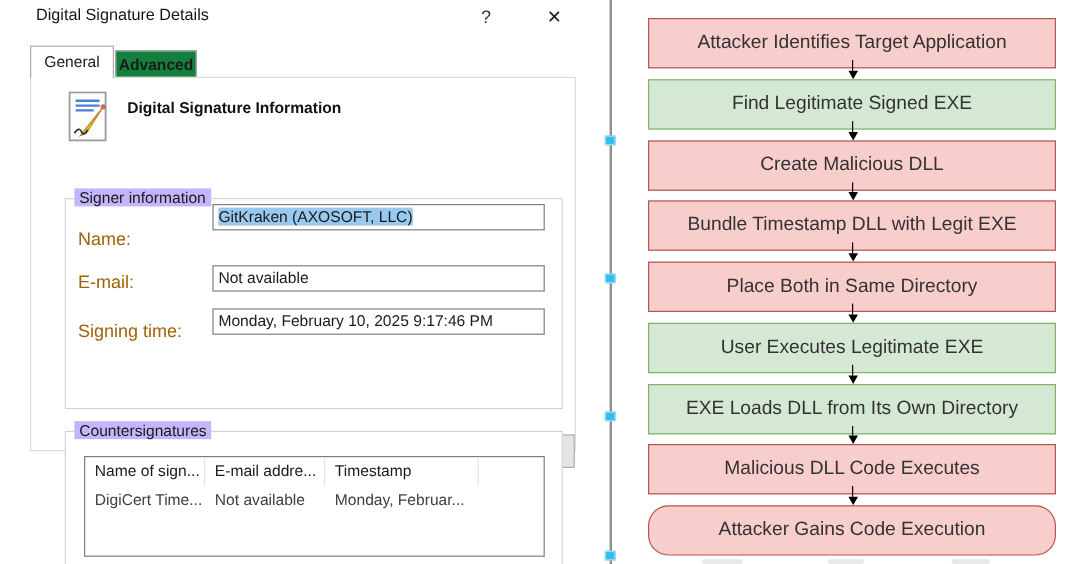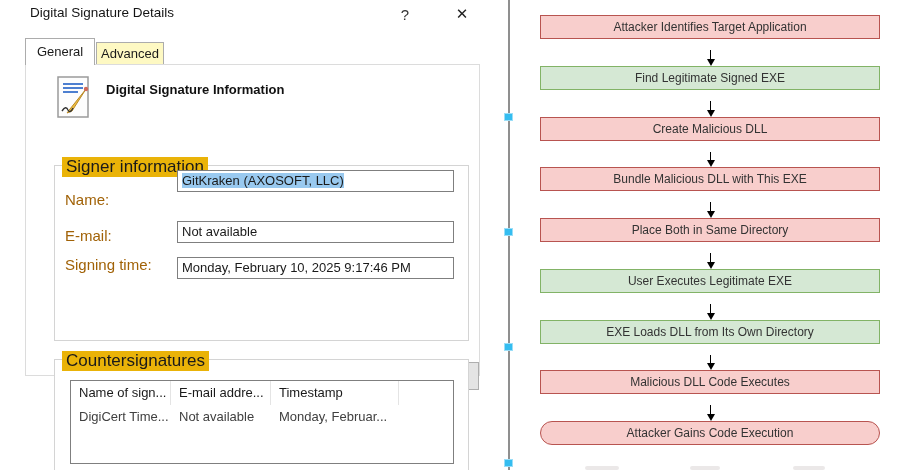--- a/index.html
+++ b/index.html
@@ -12,30 +12,30 @@
   
   .dlg-title { position:absolute; left:30px; top:5px; font-size:13.5px; color:#141414; }
   .dlg-help  { position:absolute; left:394px; top:3px; width:22px; height:22px; text-align:center;
                font-size:15px; color:#333; background:transparent; border:none; cursor:pointer; }
   .dlg-close { position:absolute; left:450px; top:2px; width:24px; height:24px; text-align:center;
                font-size:15px; color:#222; background:transparent; border:none; cursor:pointer; }
 
   .tab { position:absolute; border:1px solid #acacac; border-bottom:none; text-align:center;
          font-size:13px; color:#1a1a1a; cursor:pointer; }
   .tab-general  { left:25px; top:38px; width:70px; height:27px; background:#fff; z-index:3; line-height:25px; }
-  .tab-advanced { left:96px; top:42px; width:68px; height:23px; background:#fef9c3; z-index:1; line-height:21px; }
+  .tab-advanced { left:96px; top:42px; width:68px; height:23px; background:#15803d; z-index:1; line-height:21px;font-weight:bold; }
   .tab-panel { position:absolute; left:25px; top:64px; width:455px; height:312px;
                background:#fff; border:1px solid #dcdcdc; z-index:2; }
 
   .sig-icon { position:absolute; left:30px; top:11px; width:38px; height:44px; }
   .info-heading { position:absolute; left:80px; top:17px; font-weight:bold; font-size:13px; color:#111; }
   .info-status  { position:absolute; left:80px; top:39px; font-size:13px; color:#222; }
 
   .groupbox { position:absolute; border:1px solid #d4d4d4; background:#fff; }
-  .groupbox-legend { position:absolute; top:-9px; left:7px; background:#eab308; padding:0 4px; font-size:17px; color:#1a1a1a; }
+  .groupbox-legend { position:absolute; top:-9px; left:7px; background:#c4b5fd; padding:0 4px; font-size:13px; color:#1a1a1a; }
   .gb-signer  { left:28px; top:100px; width:415px; height:176px; }
   .gb-counter { left:28px; top:294px; width:415px; height:118px; }
 
   .field-label { position:absolute; left:10px; font-size:15px; color:#a16207; }
   .field-input { position:absolute; left:122px; width:277px; height:22px; border:1px solid #7f7f7f;
                  background:#fff; font-size:13px; padding:2px 3px 0 4px; white-space:nowrap; overflow:hidden; }
   .sel-highlight { background:#99c9ef; }
 
   .btn-viewcert { position:absolute; left:297px; top:196px; width:127px; height:28px;
                   background:#e4e4e4; border:1px solid #aeaeae; font-size:13px; color:#1a1a1a;
@@ -48,23 +48,23 @@
               border-right:1px solid #e4e4e4; overflow:hidden; white-space:nowrap; }
   .cs-row { display:flex; height:22px; align-items:center; }
   .cs-cell { font-size:13px; color:#404040; padding-left:8px; overflow:hidden; white-space:nowrap; }
   .w1 { width:100px; } .w2 { width:100px; } .w3 { width:128px; } .w4 { width:52px; border-right:none; }
 
   
   .divider { position:absolute; left:508px; top:0; width:2px; height:470px; background:#8f8f8f; }
   .handle  { position:absolute; left:504px; width:9px; height:8px; background:#35bdf0; border:1px solid #9adef8; }
 
   
-  .flow-box { position:absolute; left:540px; width:340px; height:24px;
+  .flow-box { position:absolute; left:540px; width:340px; height:42px;
               display:flex; align-items:center; justify-content:center;
-              font-size:12px; color:#333; text-align:center; }
+              font-size:16px; color:#333; text-align:center; }
   .flow-red   { background:#f8cecc; border:1px solid #b85450; }
   .flow-green { background:#d5e8d4; border:1px solid #82b366; }
 
   .flow-arrow { position:absolute; left:705px; width:11px; display:flex; flex-direction:column; align-items:center; }
   .flow-arrow .stem { width:1.5px; background:#000; }
   .flow-arrow .head { width:0; height:0; border-left:4.5px solid transparent;
                       border-right:4.5px solid transparent; border-top:7px solid #000; }
 
   .smudge { position:absolute; height:4px; background:#e3dede; opacity:.7; border-radius:2px; }
 </style>
@@ -96,21 +96,21 @@
 
       <div class="groupbox gb-signer">
         <span class="groupbox-legend">Signer information</span>
 
         <span class="field-label" style="top:25px;">Name:</span>
         <div class="field-input" style="top:4px;"><span class="sel-highlight">GitKraken (AXOSOFT, LLC)</span></div>
 
         <span class="field-label" style="top:61px;">E-mail:</span>
         <div class="field-input" style="top:55px;">Not available</div>
 
-        <span class="field-label" style="top:90px;">Signing time:</span>
+        <span class="field-label" style="top:102px;">Signing time:</span>
         <div class="field-input" style="top:91px;">Monday, February 10, 2025 9:17:46 PM</div>
 
         <button class="btn-viewcert">View Certificate</button>
       </div>
 
       <div class="groupbox gb-counter">
         <span class="groupbox-legend">Countersignatures</span>
 
         <div class="cs-list">
           <div class="cs-header">
@@ -132,21 +132,21 @@
   <div class="divider"></div>
   <div class="handle" style="top:113px;"></div>
   <div class="handle" style="top:228px;"></div>
   <div class="handle" style="top:343px;"></div>
   <div class="handle" style="top:459px;"></div>
 
   <div>
     <div class="flow-box flow-red" style="top:15px;">Attacker Identifies Target Application</div>
     <div class="flow-box flow-green" style="top:66px;">Find Legitimate Signed EXE</div>
     <div class="flow-box flow-red" style="top:117px;">Create Malicious DLL</div>
-    <div class="flow-box flow-red" style="top:167px;">Bundle Malicious DLL with This EXE</div>
+    <div class="flow-box flow-red" style="top:167px;">Bundle Timestamp DLL with Legit EXE</div>
     <div class="flow-box flow-red" style="top:218px;">Place Both in Same Directory</div>
     <div class="flow-box flow-green" style="top:269px;">User Executes Legitimate EXE</div>
     <div class="flow-box flow-green" style="top:320px;">EXE Loads DLL from Its Own Directory</div>
     <div class="flow-box flow-red" style="top:370px;">Malicious DLL Code Executes</div>
     <div class="flow-box flow-red" style="top:421px;border-radius:17px;">Attacker Gains Code Execution</div>
 
     <div class="flow-arrow" style="top:50px;">
         <div class="stem" style="height:9px;"></div>
         <div class="head"></div>
       </div>

